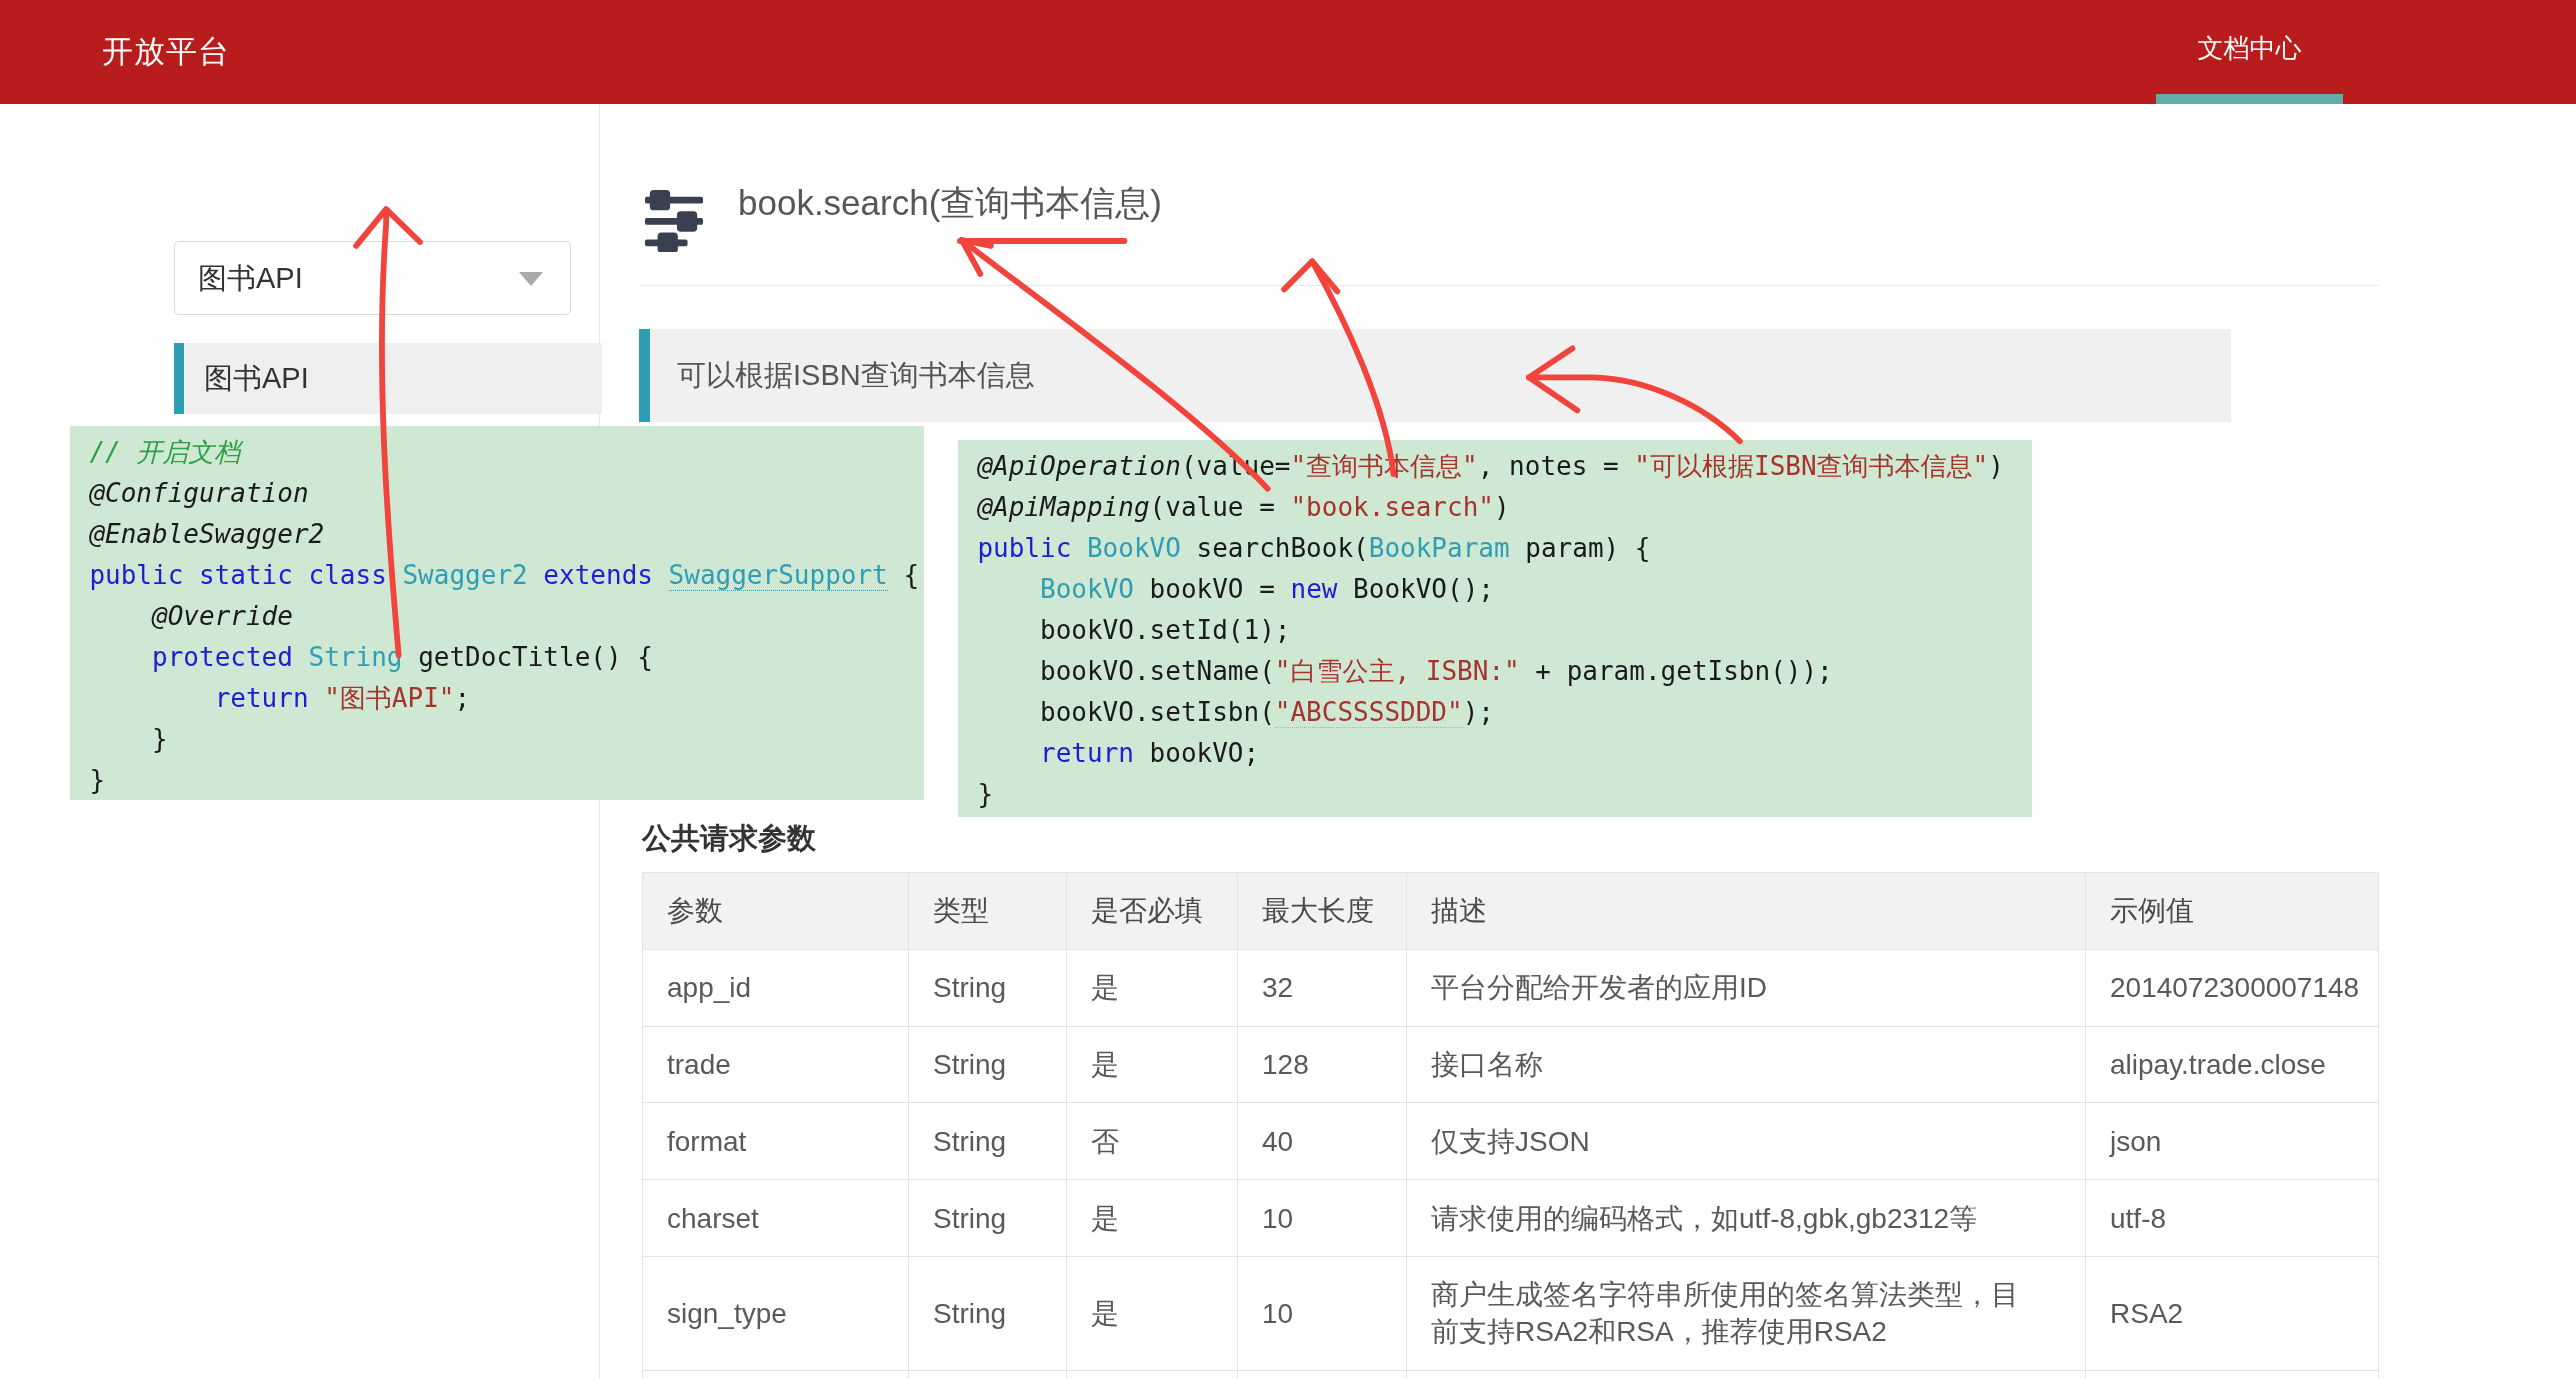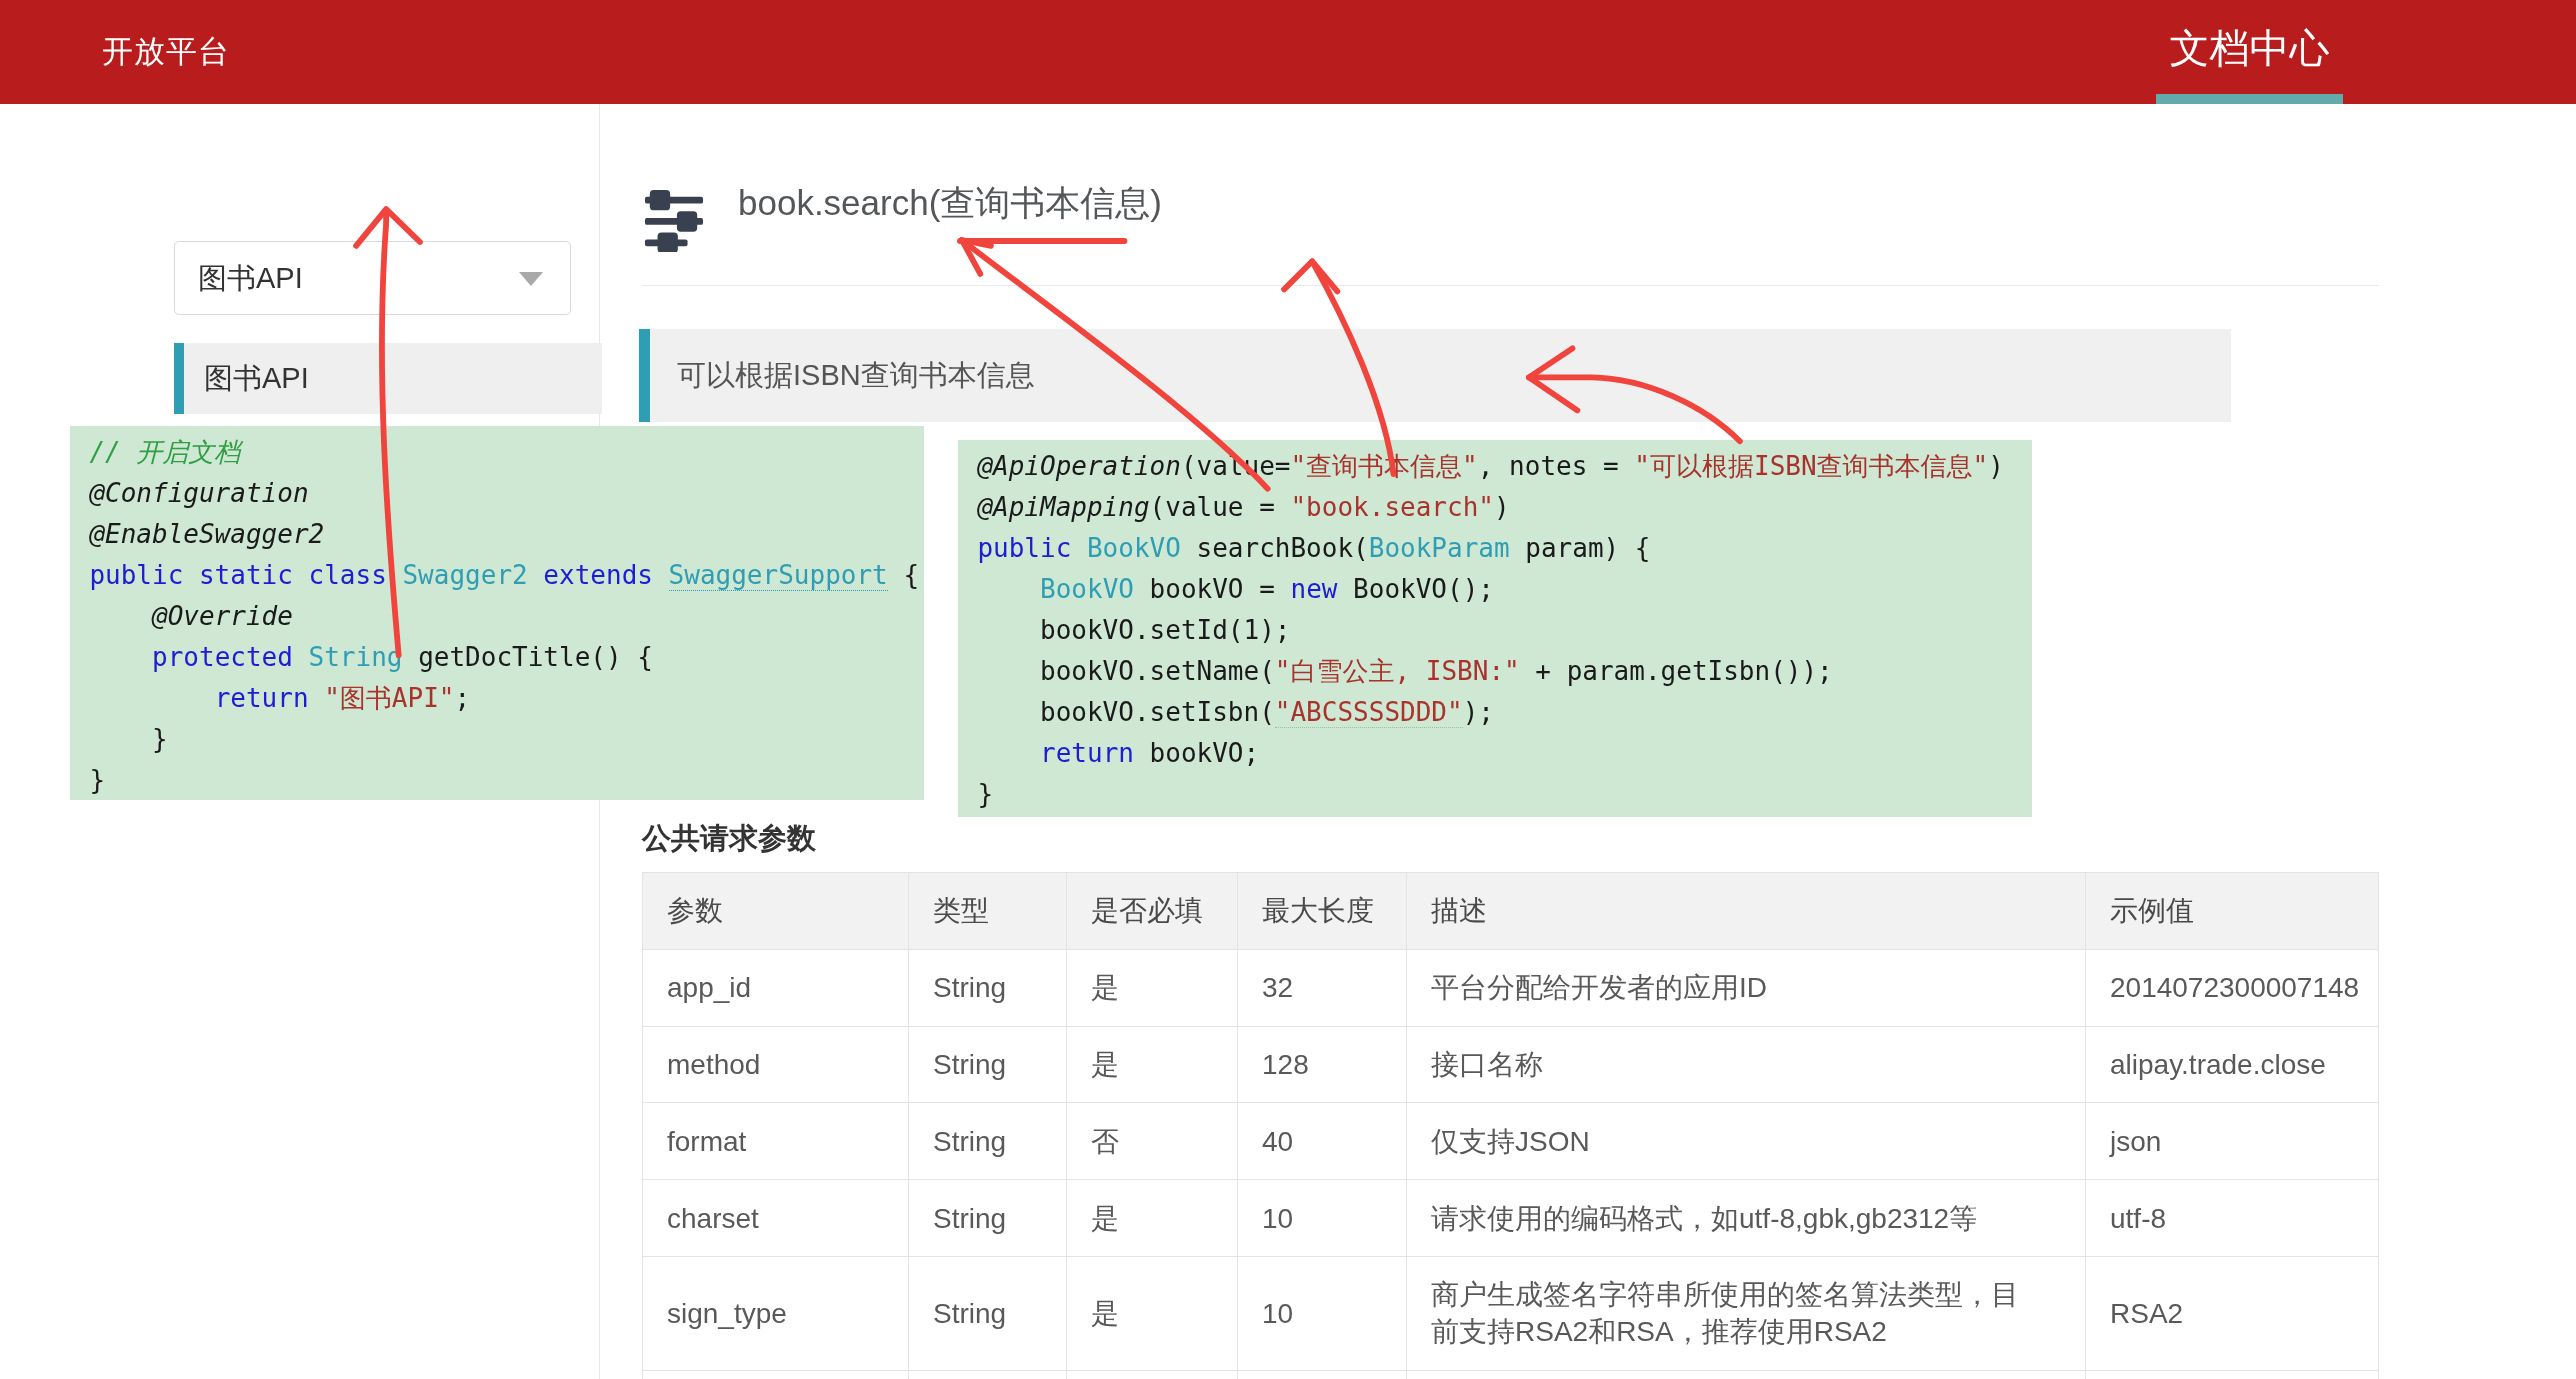--- a/index.html
+++ b/index.html
@@ -4,21 +4,21 @@
 <style>
   * { margin:0; padding:0; box-sizing:border-box; }
   html,body { width:2576px; height:1380px; overflow:hidden; background:#ffffff;
               font-family:"Liberation Sans", sans-serif; position:relative; }
 
   
   .navbar { position:absolute; left:0; top:0; width:2576px; height:104px; background:#b91c1c; }
   .brand { position:absolute; left:102px; top:0; height:104px; line-height:104px;
            color:#ffffff; font-size:31px; letter-spacing:1px; }
   .nav-tab { position:absolute; left:2156px; top:0; width:187px; height:104px; text-align:center; }
-  .nav-tab .tab-label { display:block; line-height:97px; color:#ffffff; font-size:40px; }
+  .nav-tab .tab-label { display:block; line-height:97px; color:#ffffff; font-size:26px; }
   .tab-underline { position:absolute; left:0; bottom:0; width:187px; height:9.7px; background:#62abab; }
 
   
   .sidebar { position:absolute; left:0; top:104px; width:600px; height:1276px;
              background:#ffffff; border-right:1.9px solid #e8e8e8; }
   .dropdown { position:absolute; left:174px; top:137px; width:397px; height:74px;
               background:#ffffff; border:1px solid #d9d9d9; border-radius:4.8px; }
   .dropdown .dd-value { position:absolute; left:23px; top:0; line-height:72px; font-size:29px; color:#333333; }
   .caret { position:absolute; right:27px; top:30px; width:0; height:0;
            border-left:12.6px solid transparent; border-right:12.6px solid transparent;
@@ -136,21 +136,21 @@
   <tbody id="tbody-rows">
       <tr>
         <td>app_id</td>
         <td>String</td>
         <td>是</td>
         <td>32</td>
         <td class="desc-cell">平台分配给开发者的应用ID</td>
         <td>2014072300007148</td>
       </tr>
       <tr>
-        <td>method</td>
+        <td>trade</td>
         <td>String</td>
         <td>是</td>
         <td>128</td>
         <td class="desc-cell">接口名称</td>
         <td>alipay.trade.close</td>
       </tr>
       <tr>
         <td>format</td>
         <td>String</td>
         <td>否</td>

